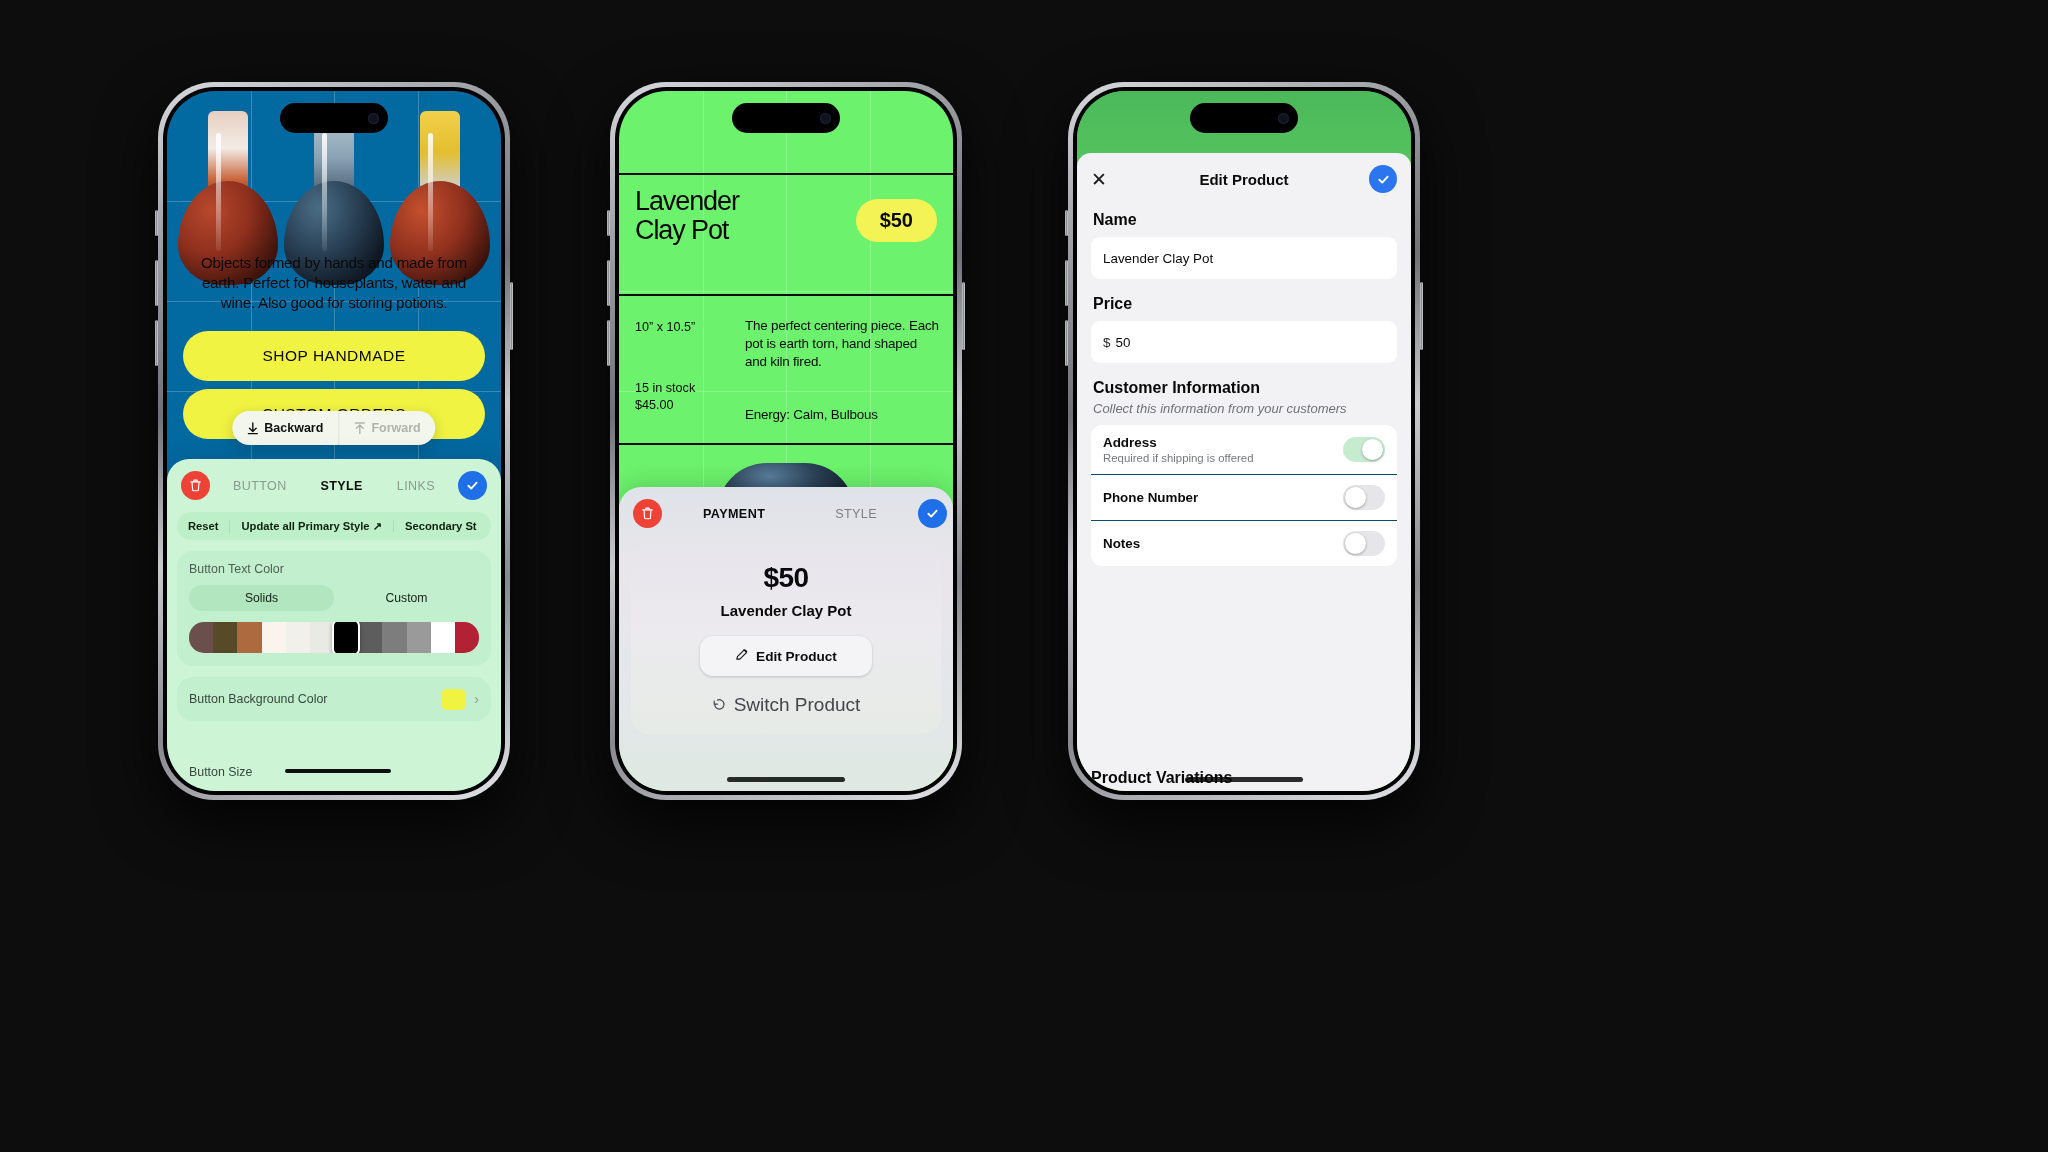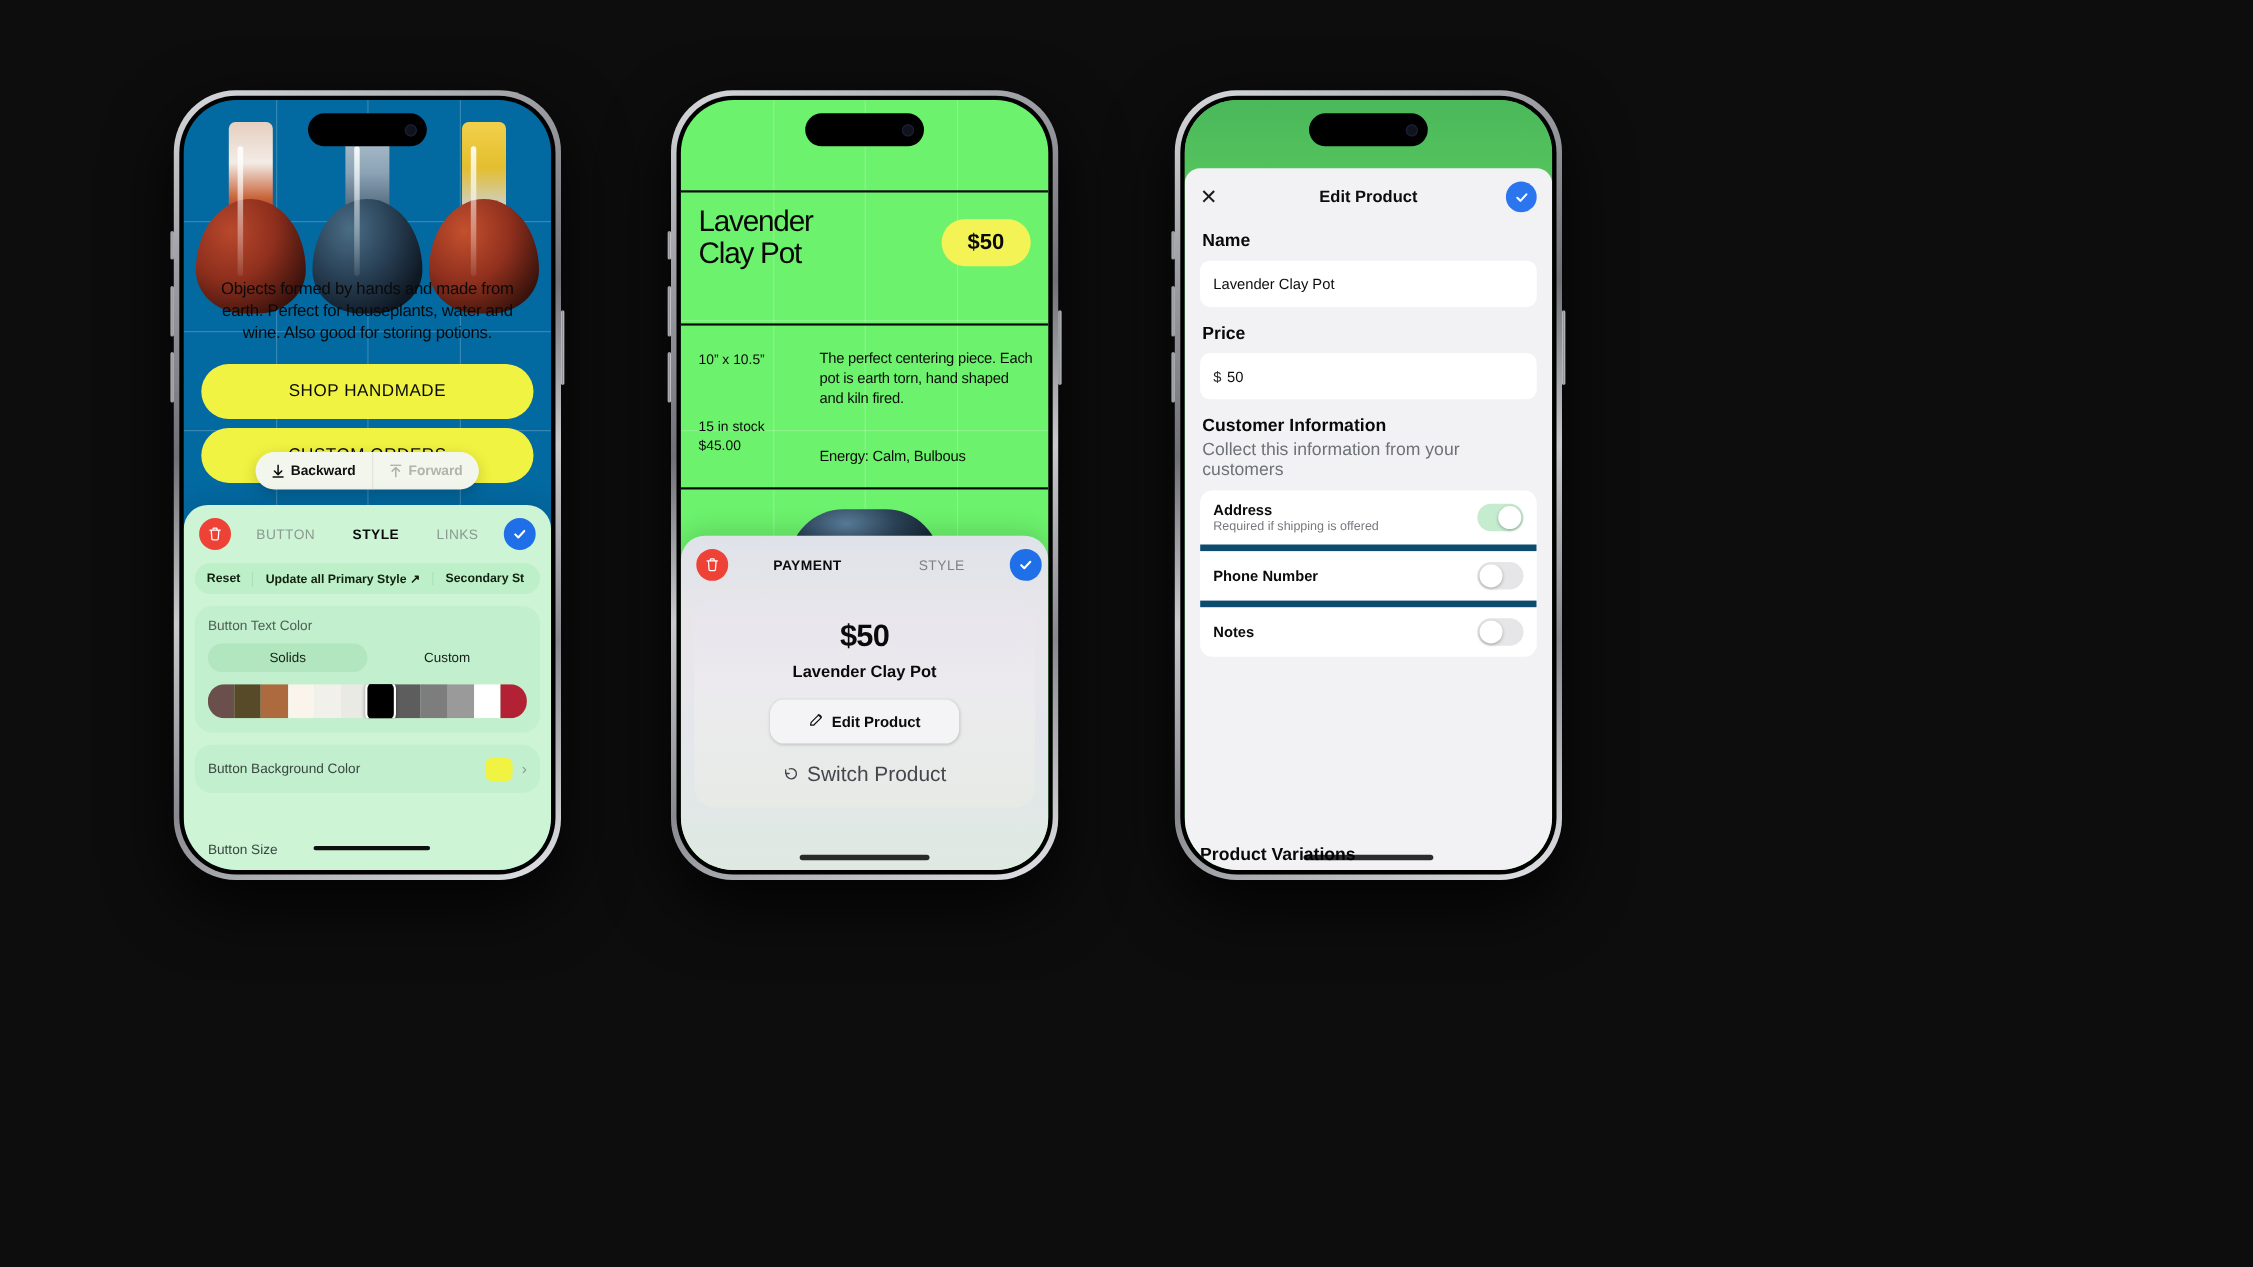--- a/index.html
+++ b/index.html
@@ -249,31 +249,31 @@
   .m3title {
     position: absolute; left: 0; right: 0; text-align: center;
     font-size: 15px; font-weight: bold; color: #0c0c0c;
   }
   .m3ok {
     margin-left: auto; width: 28px; height: 28px; border-radius: 50%; background: #2b76ee;
     display: flex; align-items: center; justify-content: center;
   }
   .m3body { padding: 0 14px; }
   .m3lbl { font-size: 16px; font-weight: bold; color: #090909; margin: 6px 0 8px 2px; }
-  .m3sub { font-size: 16px; color: #6e7176; margin: -4px 0 9px 2px; }
+  .m3sub { font-size: 13px; color: #6e7176; margin: -4px 0 9px 2px; font-style: italic; }
   .m3field {
     height: 42px; background: #fff; border-radius: 9px; display: flex; align-items: center;
     padding: 0 12px; font-size: 13.4px; color: #0d0d0d; gap: 5px;
   }
   .m3field .cur { color: #2a2a2a; }
   .m3group { background: #fff; border-radius: 11px; overflow: hidden; }
   .m3row {
     display: flex; align-items: center; padding: 10px 12px; gap: 26px; min-height: 44px;
   }
-  .m3row + .m3row { border-top: 6px solid #0c4a6e; }
+  .m3row + .m3row { border-top: 1px solid #0c4a6e; }
   .m3row .txt { flex: 1; }
   .m3row .t1 { font-size: 13.4px; font-weight: bold; color: #0b0b0b; }
   .m3row .t2 { font-size: 11.4px; color: #76797e; margin-top: 2px; }
   .tgl { width: 42px; height: 25px; border-radius: 14px; position: relative; flex: none; }
   .tgl i {
     position: absolute; top: 2px; width: 21px; height: 21px; border-radius: 50%;
     background: #fff; box-shadow: 0 1px 3px rgba(0,0,0,.3);
   }
   .tgl.on  { background: #2ecc4a; } .tgl.on i  { right: 2px; }
   .tgl.mid { background: #c6ecd0; } .tgl.mid i { right: 2px; }

